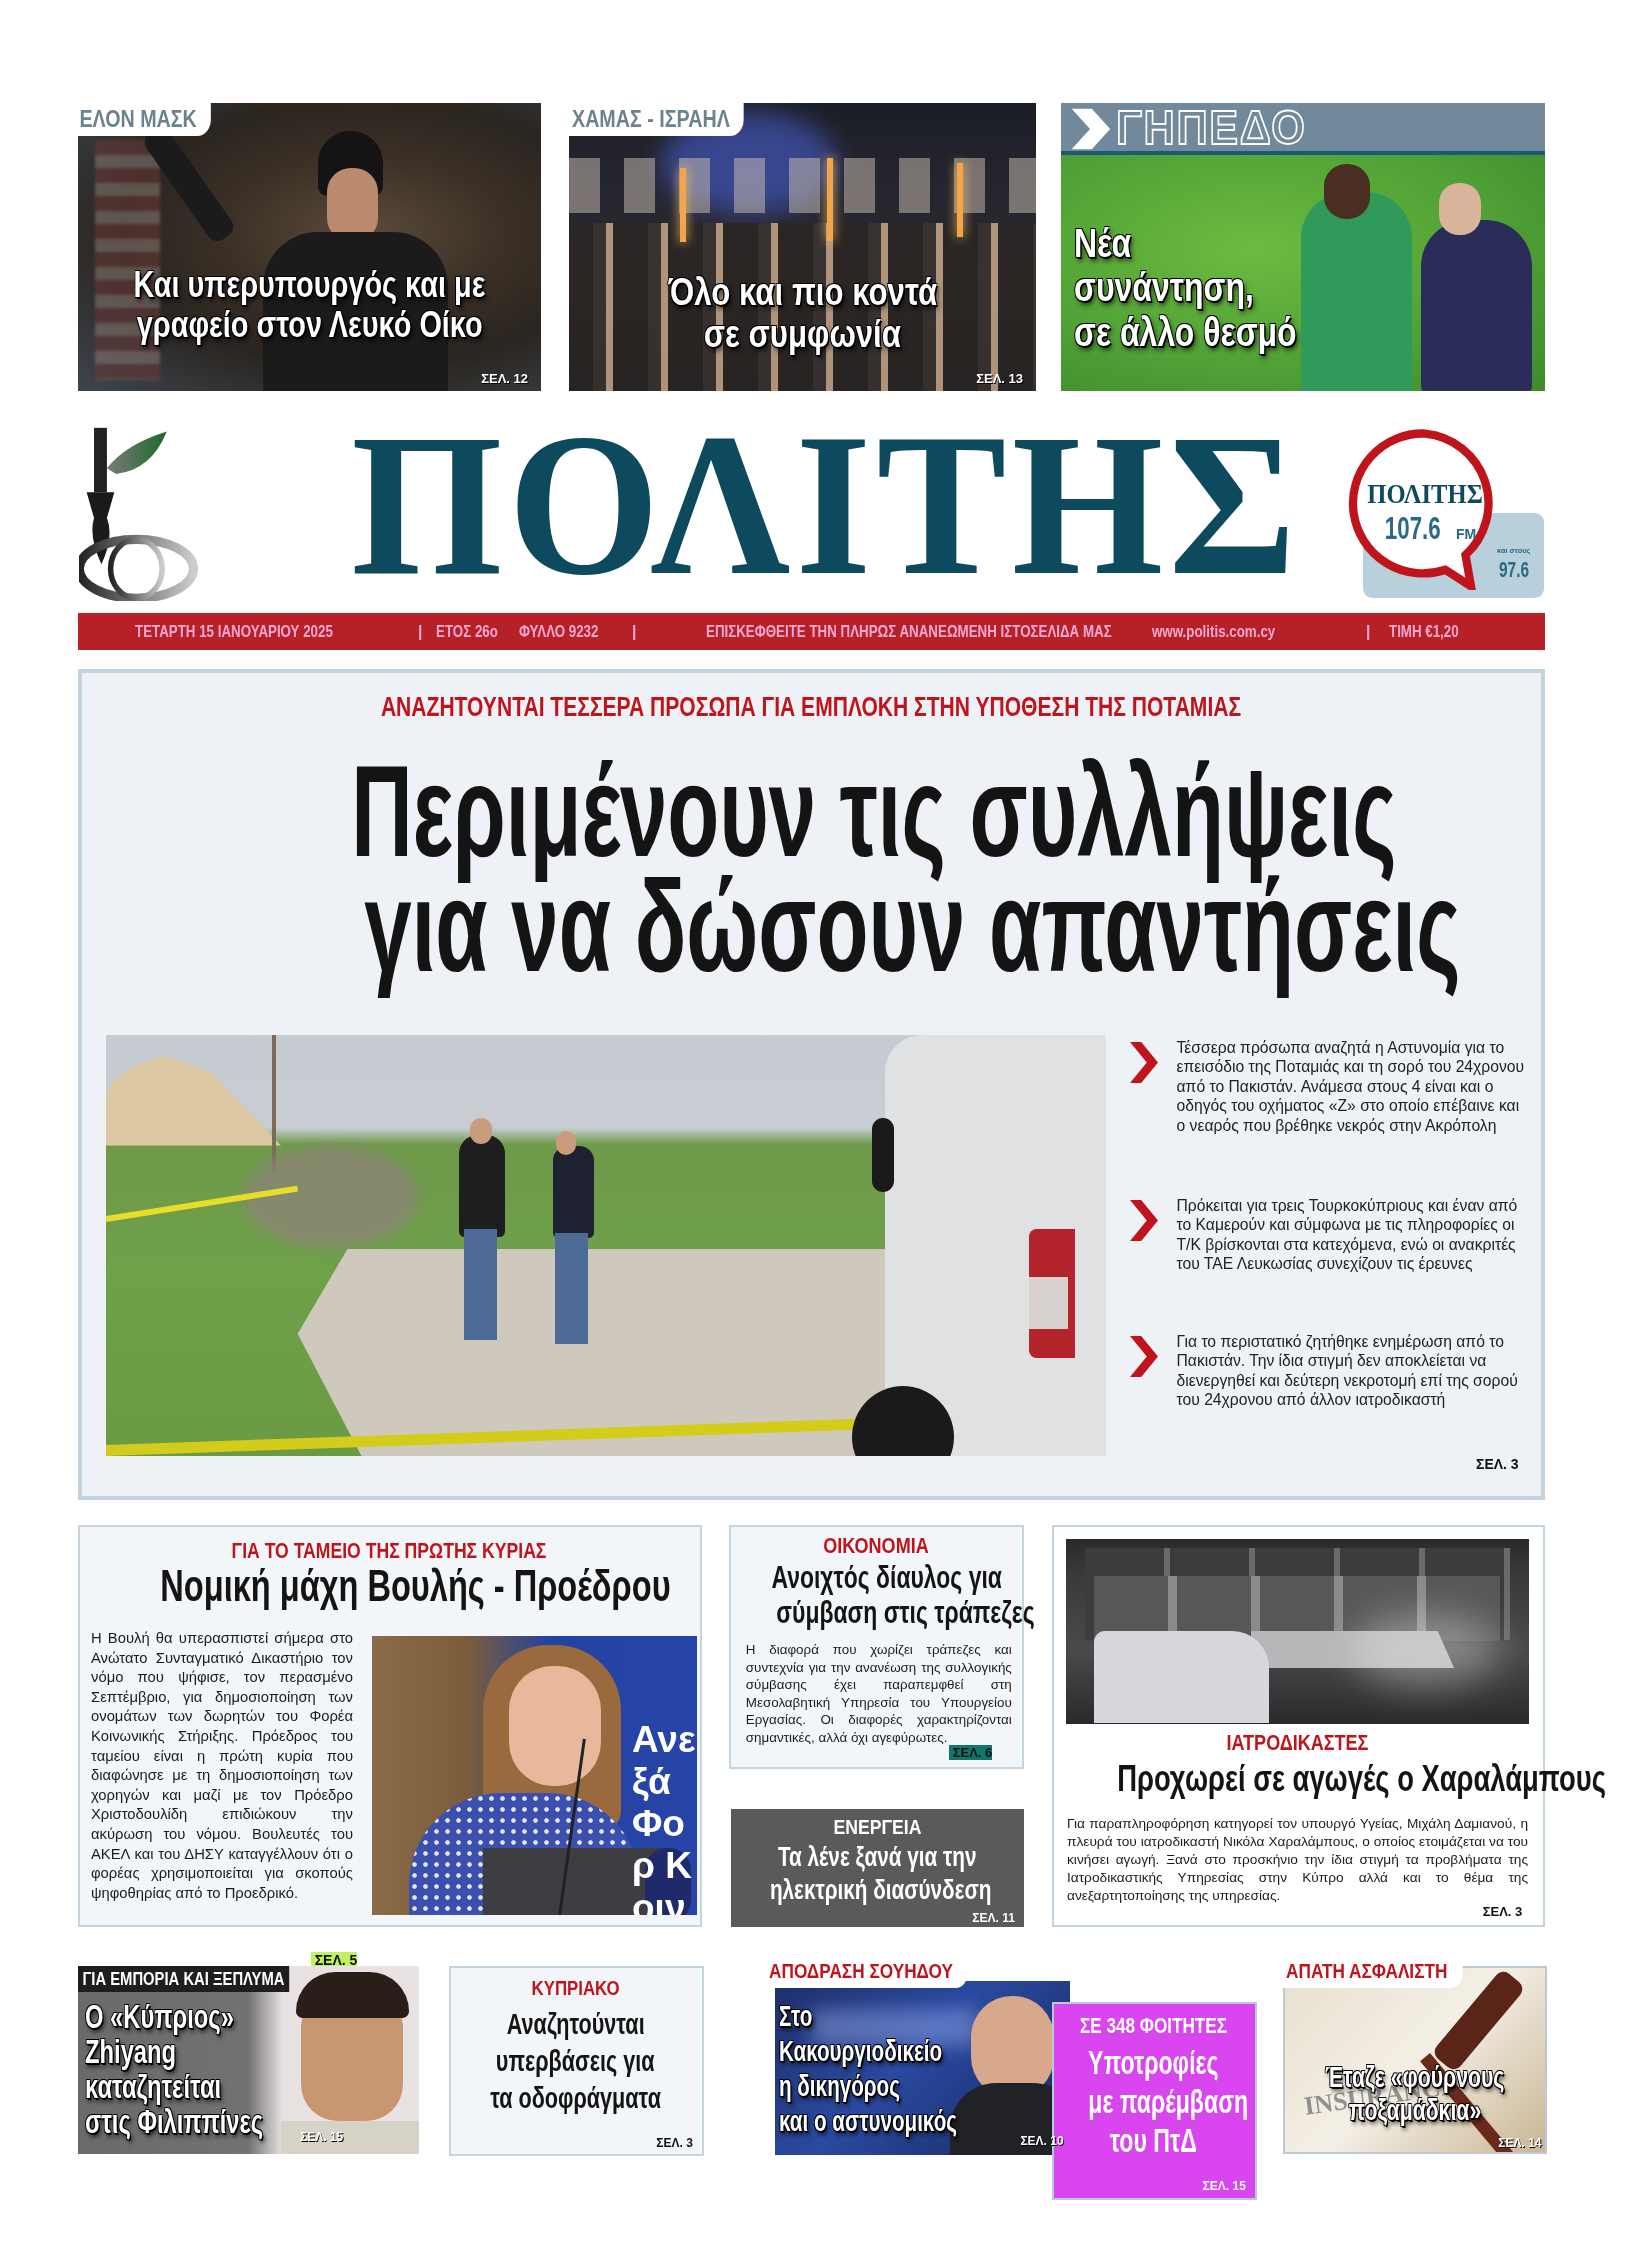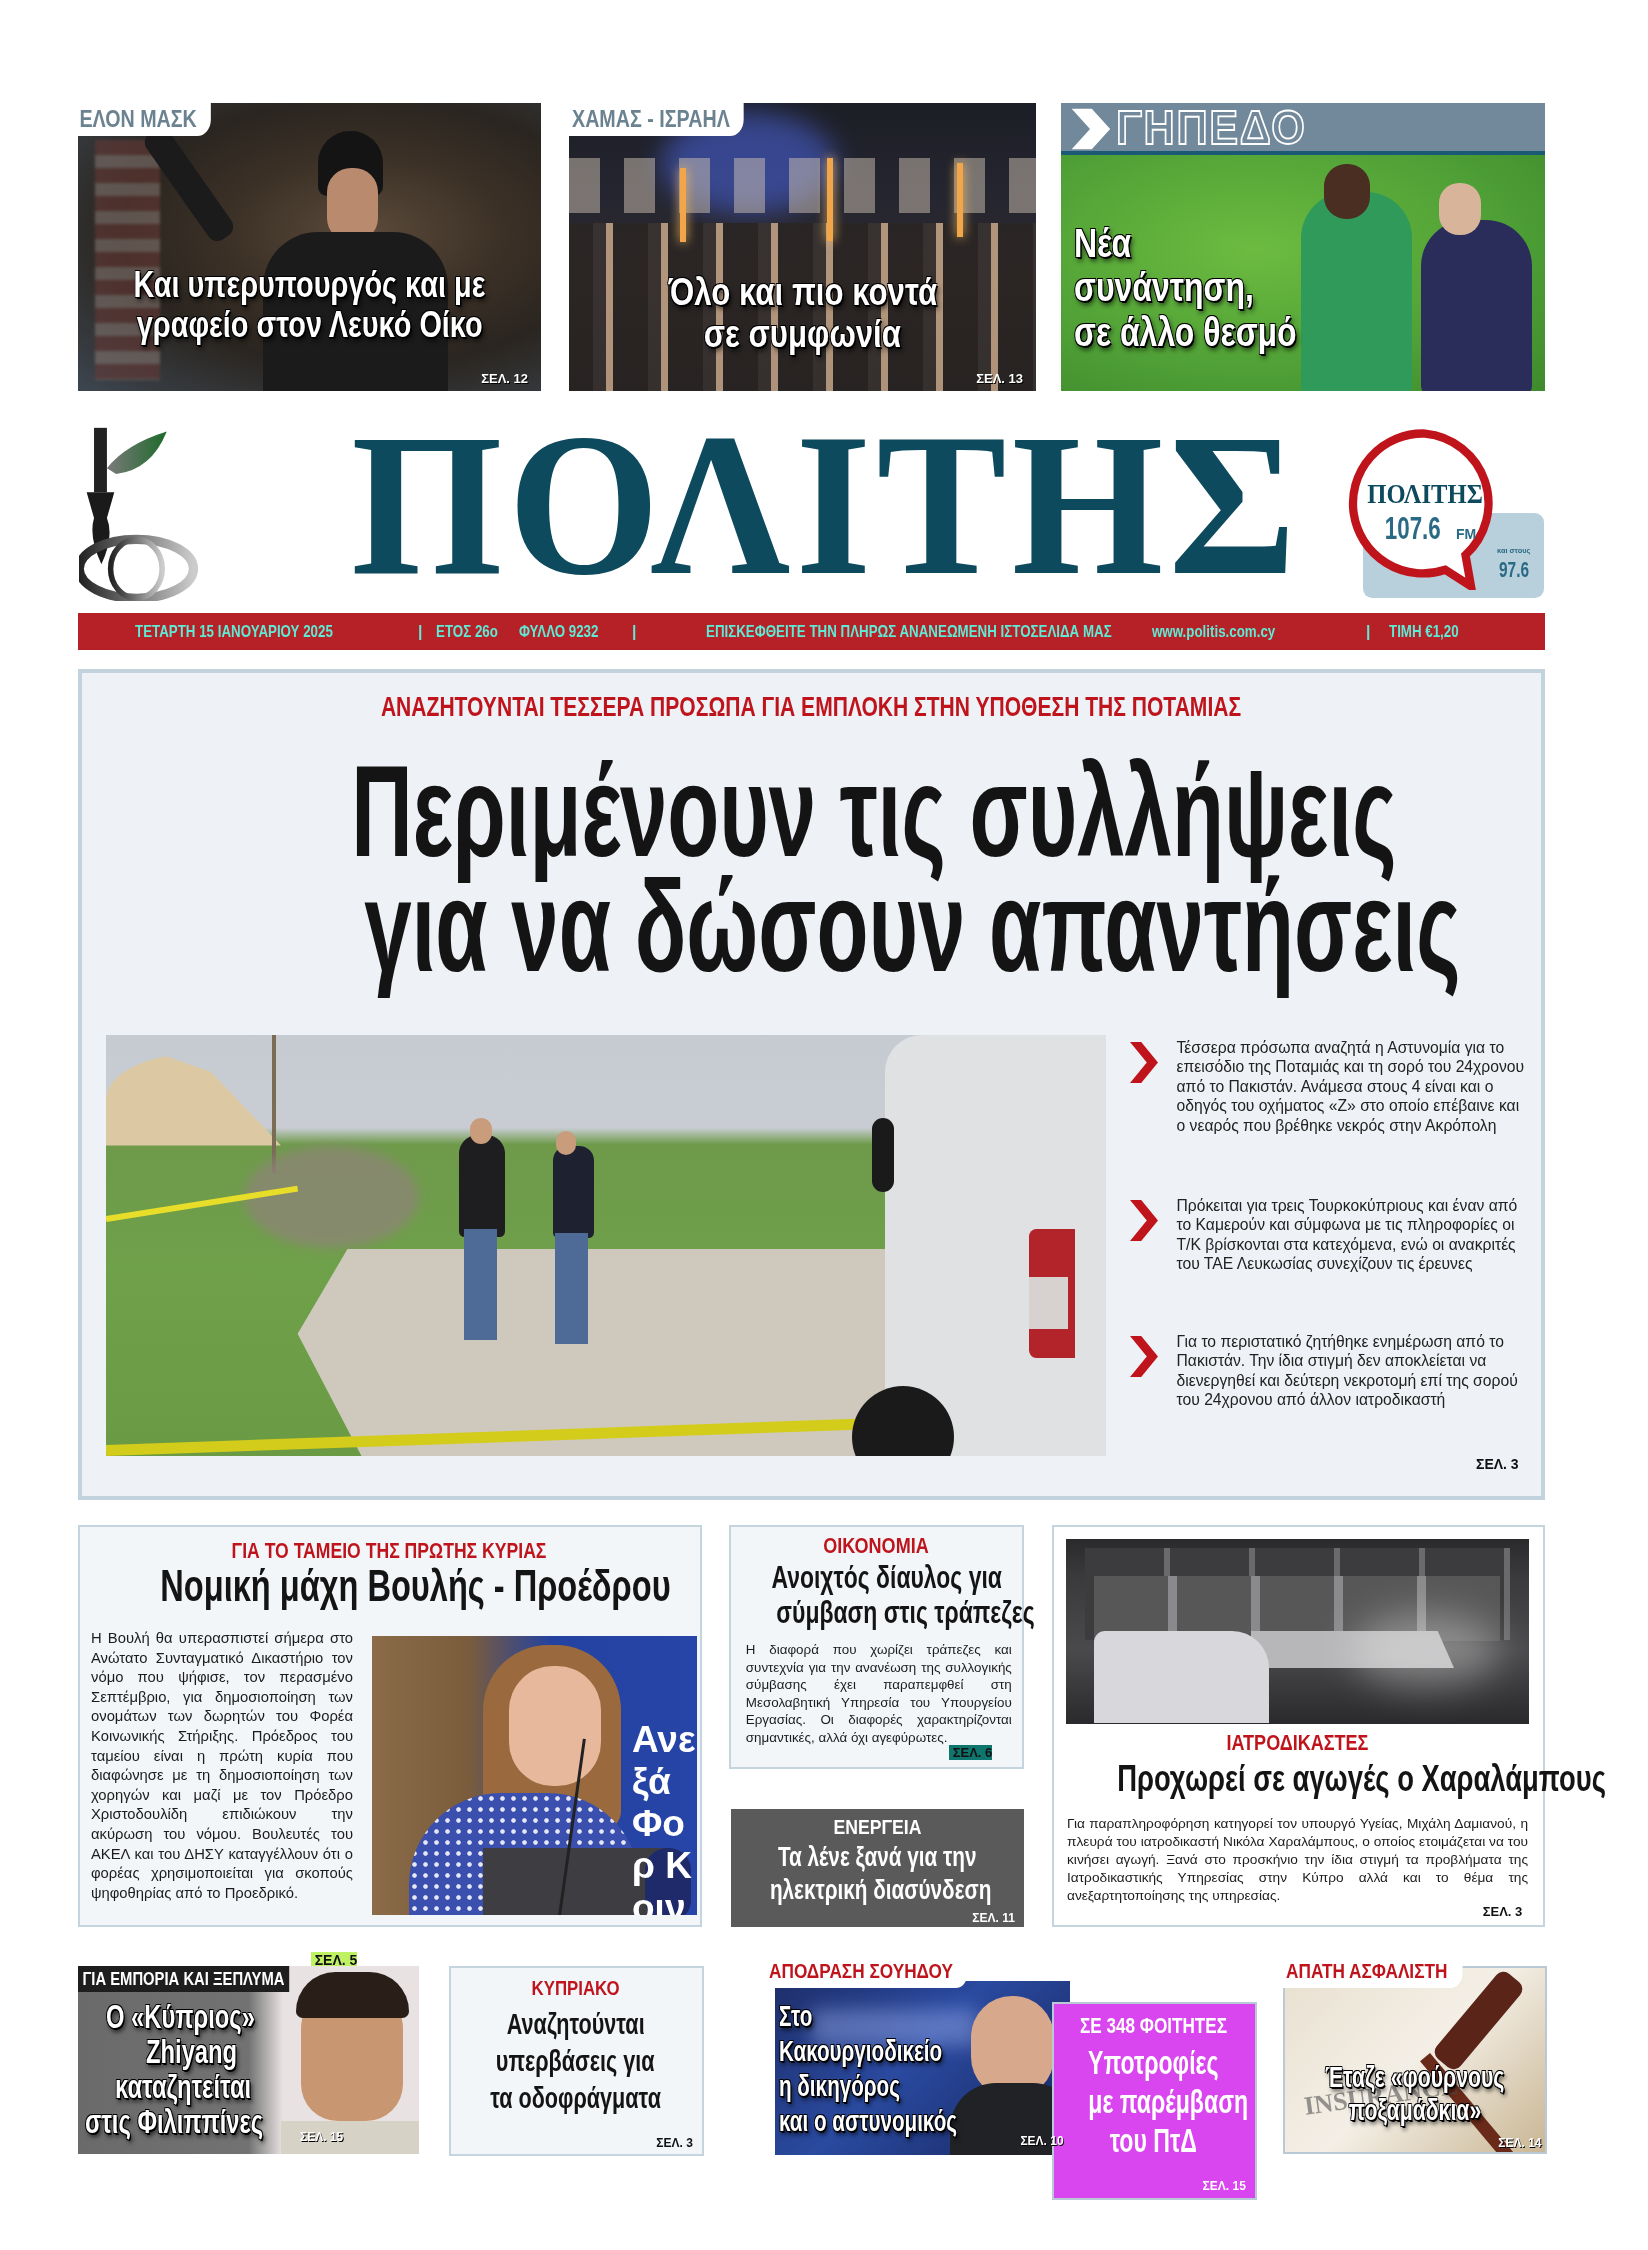--- a/index.html
+++ b/index.html
@@ -18,21 +18,21 @@
       line-height: 1.08; z-index: 2; }
     .sel { position: absolute; font-weight: 700; font-size: 14px; z-index: 3; }
     .sel.white { color: #fff; text-shadow: 0.9px 0.9px 0 #000; }
     .sel.dark { color: #111; }
 
     
     .masthead-title { position: absolute; left: 332px; top: 426px; width: 951px; height: 157px;
       font-family: "Liberation Serif", serif; font-weight: 700; color: #0e4a5e; font-size: 203px; line-height: 157px;
       letter-spacing: 5.5px; text-align: center; transform: scaleX(1.0); }
     .dateline { position: absolute; left: 78px; top: 613px; width: 1467px; height: 37px; background: #b62128;
-      color: #5eead4; font-weight: 700; font-size: 15.7px; display: flex; align-items: center; }
+      color: #f9a8d4; font-weight: 700; font-size: 15.7px; display: flex; align-items: center; }
     .dateline span { white-space: nowrap; }
 
     
     .lead-box { position: absolute; left: 78px; top: 669px; width: 1467px; height: 831px;
       background: #eef1f5; border: 4.6px solid #c3d3de; }
     .kicker-red { color: #c0141c; font-weight: 700; text-align: center; }
     .headline-big { font-weight: 700; color: #141414; text-align: center; line-height: 1.02; }
     .bullet-row { position: absolute; display: flex; }
     .chev { width: 28px; height: 41px; flex: none; margin-right: 18.5px; margin-top: 3.7px; }
     .bullet-text { font-size: 15.7px; line-height: 19.4px; color: #222; }
@@ -251,21 +251,21 @@
   <div class="abs headline-big" style="left:0; top:233px; width:487px; font-size:37px; transform:scaleX(0.74); transform-origin:center top; white-space:nowrap;">Προχωρεί σε αγωγές ο Χαραλάμπους</div>
   <div class="abs body-text" style="left:13px; top:288px; width:461px; font-size:13.7px; line-height:18px;">Για παραπληροφόρηση κατηγορεί τον υπουργό Υγείας, Μιχάλη Δαμιανού, η πλευρά του ιατροδικαστή Νικόλα Χαραλάμπους, ο οποίος ετοιμάζεται να του κινήσει αγωγή. Ξανά στο προσκήνιο την ίδια στιγμή τα προβλήματα της Ιατροδικαστικής Υπηρεσίας στην Κύπρο αλλά και το θέμα της ανεξαρτητοποίησης της υπηρεσίας.</div>
   <div class="abs" style="left:425px; top:377px; font-size:13px; font-weight:700; background:#fff; padding-left:3.7px;">ΣΕΛ. 3</div>
 </div>
 
 <div class="abs" style="left:78px; top:1966px; width:341px; height:188px; overflow:hidden; background: linear-gradient(90deg, #6a6a6a 0%, #727272 50%, #e8e2e2 60%, #e8e2e2 100%);">
   <div class="abs" style="left:223px; top:16.6px; width:102px; height:138px; border-radius:46px 46px 37px 37px; background:#c89670;"></div>
   <div class="abs" style="left:218px; top:5.5px; width:113px; height:46px; border-radius:55px 55px 9.2px 9.2px; background:#2a1e18;"></div>
   <div class="abs" style="left:203px; top:155px; width:138px; height:37px; background:#d7d2c6;"></div>
   <div class="abs" style="left:0; top:0; padding:1.8px 5.5px; background:#1e1e1e; color:#fff; font-weight:700; font-size:18.5px; transform:scaleX(0.8); transform-origin:left top; white-space:nowrap;">ΓΙΑ ΕΜΠΟΡΙΑ ΚΑΙ ΞΕΠΛΥΜΑ</div>
-  <div class="abs teaser-headline" style="left:7.4px; top:33px; font-size:33px; line-height:35px; text-align:center;">
+  <div class="abs teaser-headline" style="left:7.4px; top:33px; font-size:33px; line-height:35px; text-align:left;">
     <div style="display:inline-block; transform:scaleX(0.72); transform-origin:left; white-space:nowrap;">Ο «Κύπριος»</div><br>
     <div style="display:inline-block; transform:scaleX(0.72); transform-origin:left; white-space:nowrap;">Zhiyang</div><br>
     <div style="display:inline-block; transform:scaleX(0.72); transform-origin:left; white-space:nowrap;">καταζητείται</div><br>
     <div style="display:inline-block; transform:scaleX(0.72); transform-origin:left; white-space:nowrap;">στις Φιλιππίνες</div>
   </div>
   <div class="sel white" style="left:222px; top:164px; font-size:12px;">ΣΕΛ. 15</div>
 </div>
 
 <div class="box" style="left:449px; top:1966px; width:255px; height:190px;">
   <div class="abs kicker-red" style="left:0; top:9.2px; width:249px; font-size:20px; transform:scaleX(0.84); transform-origin:center top;">ΚΥΠΡΙΑΚΟ</div>

